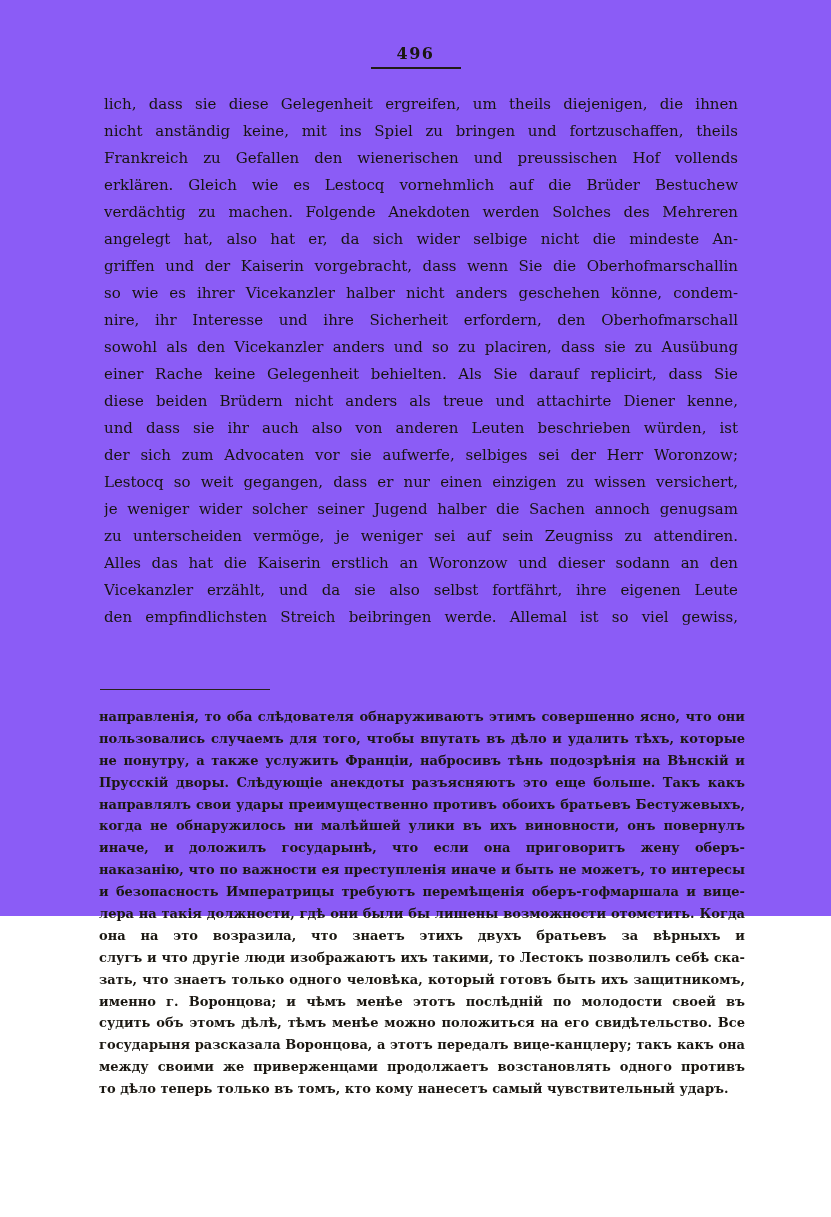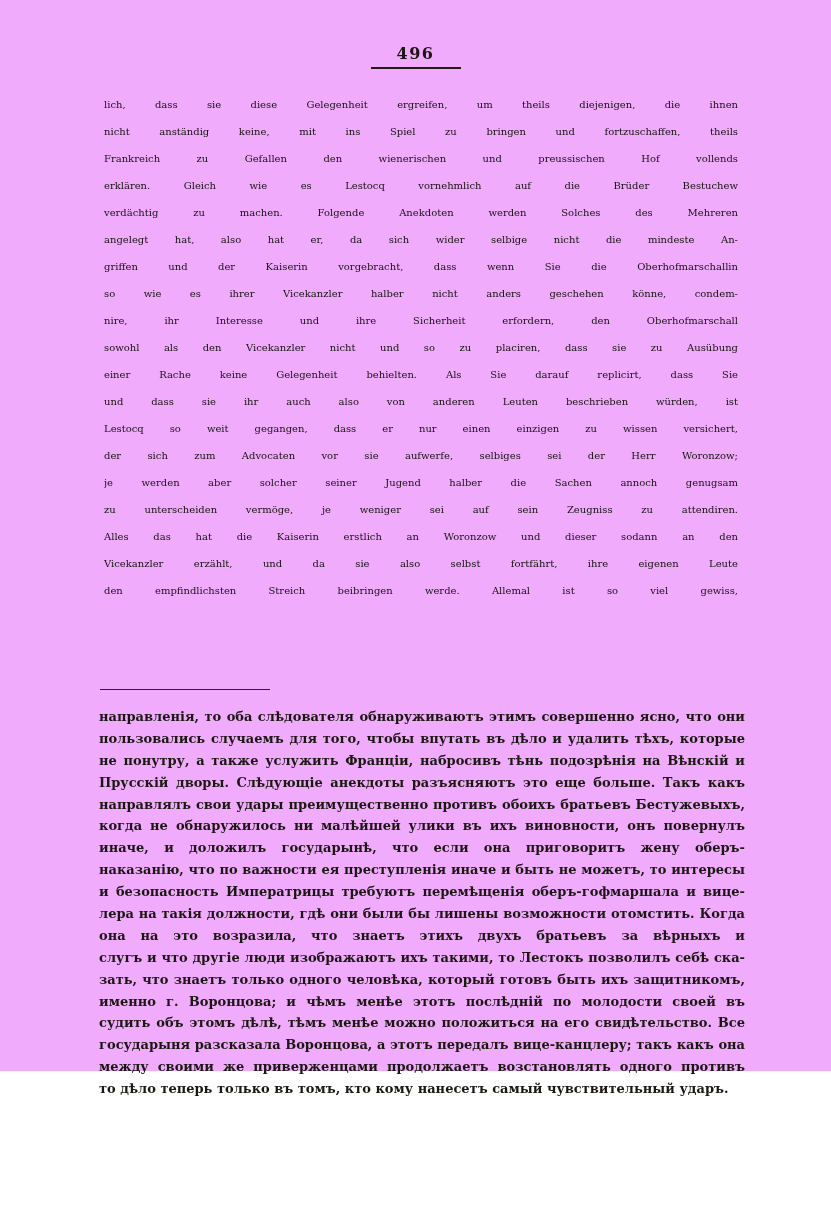--- a/index.html
+++ b/index.html
@@ -5,22 +5,22 @@
   * { margin: 0; padding: 0; box-sizing: border-box; }
   html, body {
     width: 831px; height: 1217px;
     background: #ffffff;
     font-family: "DejaVu Serif", serif;
     color: #17140f;
     overflow: hidden;
   }
   .page {
     position: relative;
-    width: 831px; height: 1071px;
-    background: #f0abfc;
+    width: 831px; height: 916px;
+    background: #8b5cf6;
   }
   .page-header {
     position: absolute;
     top: 44px; left: 0; width: 100%;
     text-align: center;
   }
   .page-number {
     font-size: 16px;
     font-weight: bold;
     letter-spacing: 1.5px;
@@ -29,21 +29,21 @@
   .page-number-rule {
     width: 90px;
     height: 0;
     margin: 4px auto 0 auto;
     border-bottom: 2px solid #201c15;
   }
   .main-text {
     position: absolute;
     top: 91px; left: 104px;
     width: 634px;
-    font-size: 10px;
+    font-size: 15px;
     line-height: 27px;
   }
   .main-line {
     text-align: justify;
     text-align-last: justify;
     height: 27px;
     overflow: hidden;
   }
   .footnote-rule {
     position: absolute;
@@ -84,26 +84,27 @@
   <div class="main-text">
       <div class="main-line">lich, dass sie diese Gelegenheit ergreifen, um theils diejenigen, die ihnen</div>
       <div class="main-line">nicht anständig keine, mit ins Spiel zu bringen und fortzuschaffen, theils</div>
       <div class="main-line">Frankreich zu Gefallen den wienerischen und preussischen Hof vollends</div>
       <div class="main-line">erklären. Gleich wie es Lestocq vornehmlich auf die Brüder Bestuchew</div>
       <div class="main-line">verdächtig zu machen. Folgende Anekdoten werden Solches des Mehreren</div>
       <div class="main-line">angelegt hat, also hat er, da sich wider selbige nicht die mindeste An-</div>
       <div class="main-line">griffen und der Kaiserin vorgebracht, dass wenn Sie die Oberhofmarschallin</div>
       <div class="main-line">so wie es ihrer Vicekanzler halber nicht anders geschehen könne, condem-</div>
       <div class="main-line">nire, ihr Interesse und ihre Sicherheit erfordern, den Oberhofmarschall</div>
-      <div class="main-line">sowohl als den Vicekanzler nicht und so zu placiren, dass sie zu Ausübung</div>
+      <div class="main-line">sowohl als den Vicekanzler anders und so zu placiren, dass sie zu Ausübung</div>
       <div class="main-line">einer Rache keine Gelegenheit behielten. Als Sie darauf replicirt, dass Sie</div>
+      <div class="main-line">diese beiden Brüdern nicht anders als treue und attachirte Diener kenne,</div>
       <div class="main-line">und dass sie ihr auch also von anderen Leuten beschrieben würden, ist</div>
+      <div class="main-line">der sich zum Advocaten vor sie aufwerfe, selbiges sei der Herr Woronzow;</div>
       <div class="main-line">Lestocq so weit gegangen, dass er nur einen einzigen zu wissen versichert,</div>
-      <div class="main-line">der sich zum Advocaten vor sie aufwerfe, selbiges sei der Herr Woronzow;</div>
-      <div class="main-line">je werden aber solcher seiner Jugend halber die Sachen annoch genugsam</div>
+      <div class="main-line">je weniger wider solcher seiner Jugend halber die Sachen annoch genugsam</div>
       <div class="main-line">zu unterscheiden vermöge, je weniger sei auf sein Zeugniss zu attendiren.</div>
       <div class="main-line">Alles das hat die Kaiserin erstlich an Woronzow und dieser sodann an den</div>
       <div class="main-line">Vicekanzler erzählt, und da sie also selbst fortfährt, ihre eigenen Leute</div>
       <div class="main-line">den empfindlichsten Streich beibringen werde. Allemal ist so viel gewiss,</div>
     </div>
 
   <div class="footnote-rule"></div>
 
   <div class="footnote">
       <div class="footnote-line">направленія, то оба слѣдователя обнаруживаютъ этимъ совершенно ясно, что они вос-</div>

